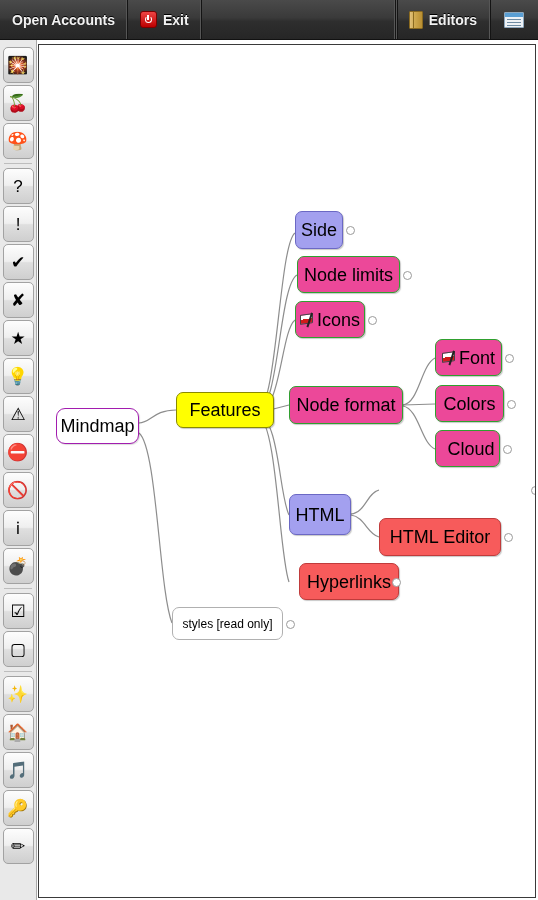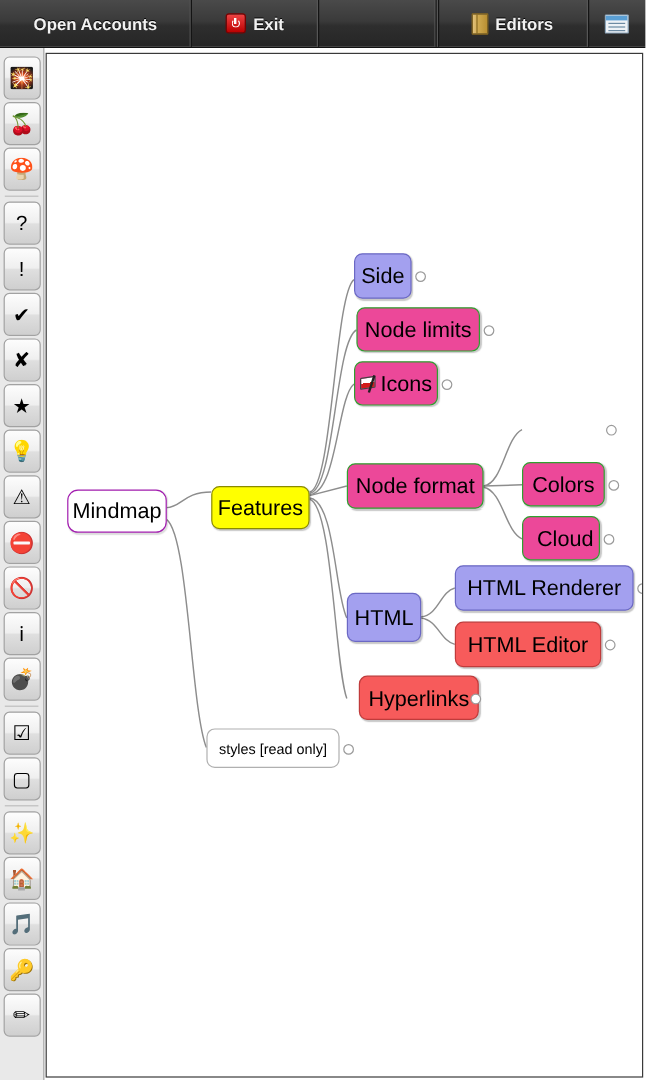--- a/index.html
+++ b/index.html
@@ -27,21 +27,21 @@
     background: linear-gradient(to bottom, #4a4a4a 0%, #3a3a3a 45%, #2e2e2e 55%, #262626 100%);
     border-bottom: 1px solid #111;
     box-sizing: border-box;
     display: flex;
     align-items: stretch;
   }
   .tb-item {
     display: flex;
     align-items: center;
     gap: 6px;
-    padding: 0 28px;
+    padding: 0 12px;
     color: #f2f2f2;
     font-size: 14px;
     font-weight: bold;
     border-right: 1px solid #141414;
     box-shadow: inset -1px 0 0 #565656;
     white-space: nowrap;
     text-shadow: 0 -1px 0 #000;
   }
   .tb-spacer {
     flex: 1 1 auto;
@@ -351,21 +351,21 @@
           <path d="M219,371 C238,376 240,510 250,537" fill="none" stroke="#8d8d8d" stroke-width="1.2"></path>
           <path d="M364,360 C380,358 382,320 396,313" fill="none" stroke="#8d8d8d" stroke-width="1.2"></path>
           <path d="M364,360 L396,359" fill="none" stroke="#8d8d8d" stroke-width="1.2"></path>
           <path d="M364,361 C380,364 382,398 396,404" fill="none" stroke="#8d8d8d" stroke-width="1.2"></path>
           <path d="M312,469 C326,468 328,448 340,445" fill="none" stroke="#8d8d8d" stroke-width="1.2"></path>
           <path d="M312,470 C326,472 328,489 340,492" fill="none" stroke="#8d8d8d" stroke-width="1.2"></path>
         </svg>
     <div class="node root" style="left: 17px; top: 363px; width: 83px; height: 36px;">
           <span>Mindmap</span>
         </div>
-        <div class="node yellow" style="left: 137px; top: 360px; width: 82px; height: 36px;">
+        <div class="node yellow" style="left: 137px; top: 347px; width: 98px; height: 36px;">
           <span>Features</span>
         </div>
         <div class="node purple" style="left: 256px; top: 166px; width: 48px; height: 38px;">
           <span>Side</span>
         </div>
         <div class="fold" style="left: 307px; top: 181px;"></div>
         <div class="node green" style="left: 258px; top: 211px; width: 103px; height: 37px;">
           <span>Node limits</span>
         </div>
         <div class="fold" style="left: 364px; top: 225.5px;"></div>
@@ -373,35 +373,39 @@
           <span class="ico-flag">
             <span class="cloth"></span>
             <span class="pole"></span>
           </span>
           <span>Icons</span>
         </div>
         <div class="fold" style="left: 329px; top: 270.5px;"></div>
         <div class="node green" style="left: 250px; top: 341px; width: 114px; height: 38px; text-align: center;">
           <span>Node format</span>
         </div>
+        <div class="node green" style="left: 396px; top: 294px; width: 67px; height: 37px;">
+          <span class="ico-flag">
+            <span class="cloth"></span>
+            <span class="pole"></span>
+          </span>
+          <span>Font</span>
+        </div>
         <div class="fold" style="left: 466px; top: 308.5px;"></div>
         <div class="node green" style="left: 396px; top: 340px; width: 69px; height: 37px;">
           <span>Colors</span>
         </div>
         <div class="fold" style="left: 468px; top: 354.5px;"></div>
         <div class="node green" style="left: 396px; top: 385px; width: 65px; height: 37px; padding-left: 14px;">
           <span>Cloud</span>
         </div>
         <div class="fold" style="left: 464px; top: 399.5px;"></div>
         <div class="node purple" style="left: 250px; top: 449px; width: 62px; height: 41px;">
           <span>HTML</span>
         </div>
-        <div class="node purple" style="left: 340px; top: 426px; width: 149px; height: 38px;">
-          <span>HTML Renderer</span>
-        </div>
         <div class="fold" style="left: 492px; top: 441px;"></div>
         <div class="node red" style="left: 340px; top: 473px; width: 122px; height: 38px;">
           <span>HTML Editor</span>
         </div>
         <div class="fold" style="left: 465px; top: 488px;"></div>
         <div class="node red" style="left: 250px; top: 518px; width: 100px; height: 37px; margin-left: 10px;">
           <span>Hyperlinks</span>
         </div>
         <div class="fold" style="left: 353px; top: 532.5px;"></div>
         <div class="node plain" style="left: 133px; top: 562px; width: 111px; height: 33px;">

